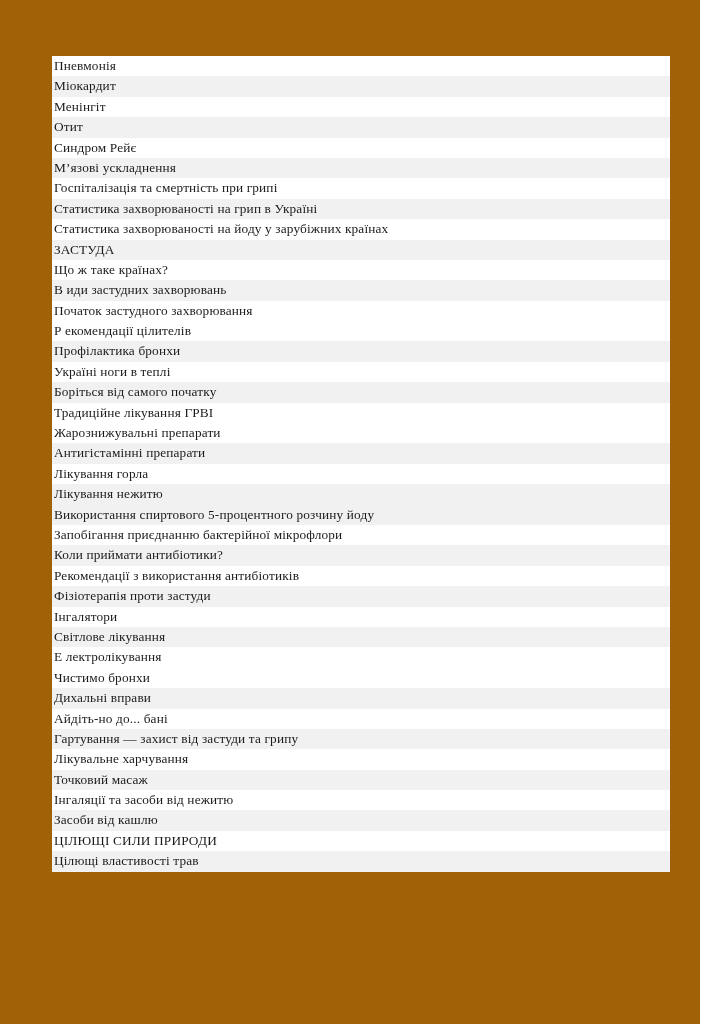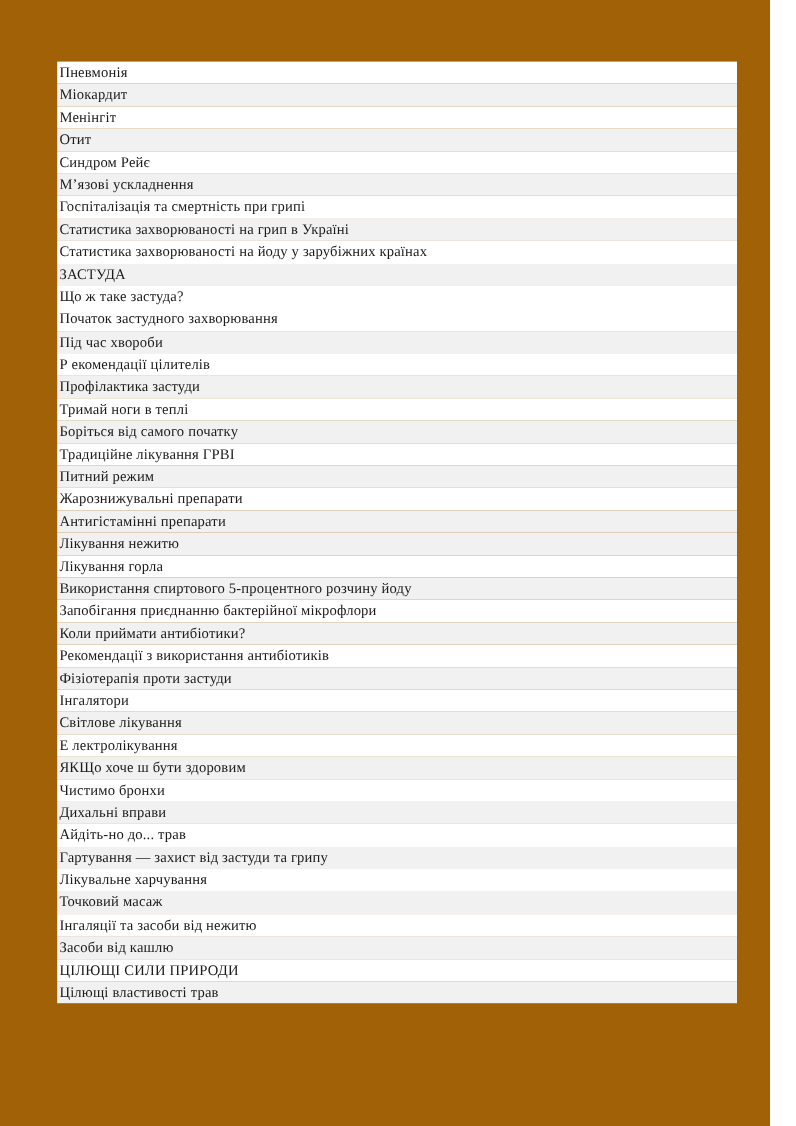--- a/index.html
+++ b/index.html
@@ -53,45 +53,43 @@
       <div class="toc-row"><span class="label">Пневмонія</span></div>
       <div class="toc-row striped"><span class="label">Міокардит</span></div>
       <div class="toc-row"><span class="label">Менінгіт</span></div>
       <div class="toc-row striped"><span class="label">Отит</span></div>
       <div class="toc-row"><span class="label">Синдром Рейє</span></div>
       <div class="toc-row striped"><span class="label">М’язові ускладнення</span></div>
       <div class="toc-row"><span class="label">Госпіталізація та смертність при грипі</span></div>
       <div class="toc-row striped"><span class="label">Статистика захворюваності на грип в Україні</span></div>
       <div class="toc-row"><span class="label">Статистика захворюваності на йоду у зарубіжних країнах</span></div>
       <div class="toc-row striped"><span class="label">ЗАСТУДА</span></div>
-      <div class="toc-row"><span class="label">Що ж таке застуда?</span></div>
+      <div class="toc-row"><span class="label">Що ж таке країнах?</span></div>
+      <div class="toc-row striped"><span class="label">В иди застудних захворювань</span></div>
       <div class="toc-row"><span class="label">Початок застудного захворювання</span></div>
-      <div class="toc-row striped"><span class="label">Під час хвороби</span></div>
       <div class="toc-row"><span class="label">Р екомендації цілителів</span></div>
-      <div class="toc-row striped"><span class="label">Профілактика застуди</span></div>
-      <div class="toc-row"><span class="label">Тримай ноги в теплі</span></div>
+      <div class="toc-row striped"><span class="label">Профілактика бронхи</span></div>
+      <div class="toc-row"><span class="label">Україні ноги в теплі</span></div>
       <div class="toc-row striped"><span class="label">Боріться від самого початку</span></div>
       <div class="toc-row"><span class="label">Традиційне лікування ГРВІ</span></div>
-      <div class="toc-row striped"><span class="label">Питний режим</span></div>
       <div class="toc-row"><span class="label">Жарознижувальні препарати</span></div>
       <div class="toc-row striped"><span class="label">Антигістамінні препарати</span></div>
+      <div class="toc-row"><span class="label">Лікування горла</span></div>
       <div class="toc-row striped"><span class="label">Лікування нежитю</span></div>
-      <div class="toc-row"><span class="label">Лікування горла</span></div>
       <div class="toc-row striped"><span class="label">Використання спиртового 5-процентного розчину йоду</span></div>
       <div class="toc-row"><span class="label">Запобігання приєднанню бактерійної мікрофлори</span></div>
       <div class="toc-row striped"><span class="label">Коли приймати антибіотики?</span></div>
       <div class="toc-row"><span class="label">Рекомендації з використання антибіотиків</span></div>
       <div class="toc-row striped"><span class="label">Фізіотерапія проти застуди</span></div>
       <div class="toc-row"><span class="label">Інгалятори</span></div>
       <div class="toc-row striped"><span class="label">Світлове лікування</span></div>
       <div class="toc-row"><span class="label">Е лектролікування</span></div>
-      <div class="toc-row striped"><span class="label">ЯКЩо хоче ш бути здоровим</span></div>
       <div class="toc-row"><span class="label">Чистимо бронхи</span></div>
       <div class="toc-row striped"><span class="label">Дихальні вправи</span></div>
-      <div class="toc-row"><span class="label">Айдіть-но до... трав</span></div>
+      <div class="toc-row"><span class="label">Айдіть-но до... бані</span></div>
       <div class="toc-row striped"><span class="label">Гартування — захист від застуди та грипу</span></div>
       <div class="toc-row"><span class="label">Лікувальне харчування</span></div>
       <div class="toc-row striped"><span class="label">Точковий масаж</span></div>
       <div class="toc-row"><span class="label">Інгаляції та засоби від нежитю</span></div>
       <div class="toc-row striped"><span class="label">Засоби від кашлю</span></div>
       <div class="toc-row"><span class="label">ЦІЛЮЩІ СИЛИ ПРИРОДИ</span></div>
       <div class="toc-row striped"><span class="label">Цілющі властивості трав</span></div>
     </div>
 </div>
 

